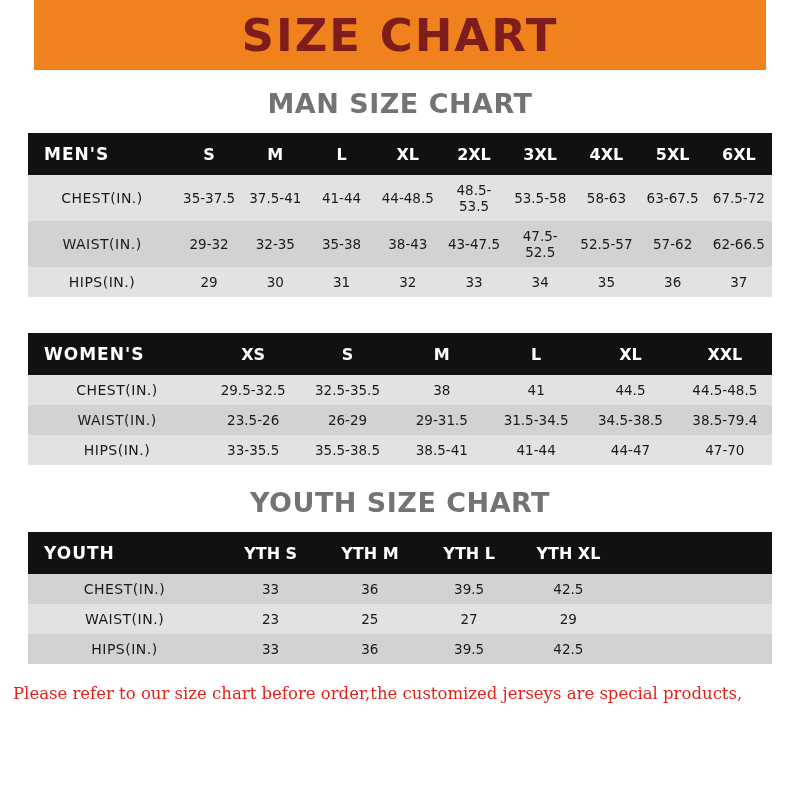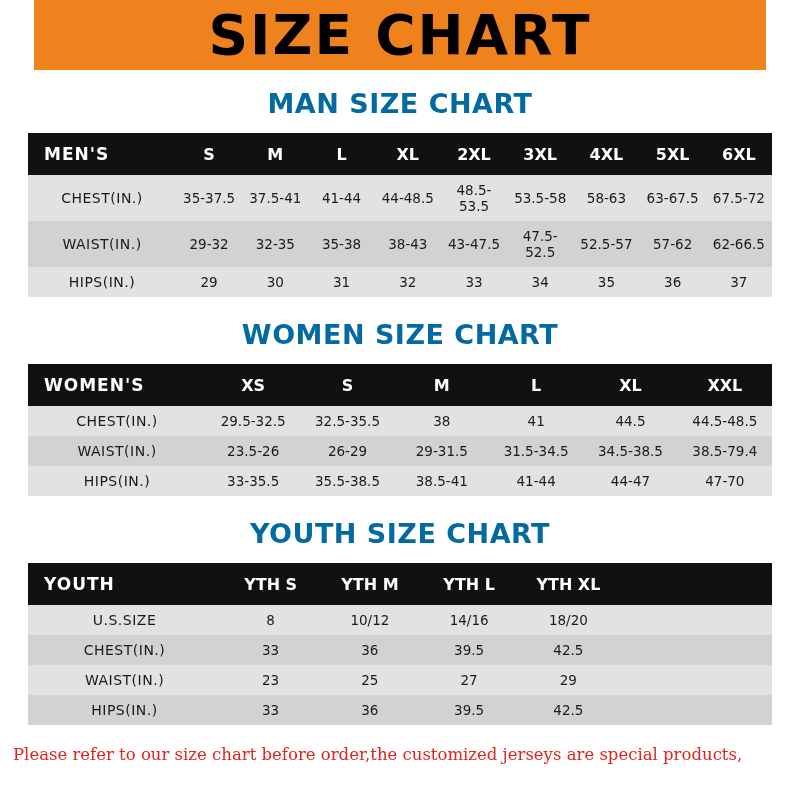--- a/index.html
+++ b/index.html
@@ -36,32 +36,32 @@
     width: 34px;
     background: #ffffff;
   }
   .header-banner .side-white.left { left: 0; }
   .header-banner .side-white.right { right: 0; }
   .header-title {
     position: relative;
     z-index: 2;
     font-family: "DejaVu Sans", sans-serif;
     font-weight: bold;
-    font-size: 55px;
+    font-size: 45px;
     letter-spacing: 2px;
-    color: #000000;
+    color: #7f1d1d;
     text-align: right;
   }
   
   .section-title {
     text-align: center;
     font-family: "DejaVu Sans", sans-serif;
     font-weight: bold;
     font-size: 27px;
-    color: #0369a1;
+    color: #737373;
     letter-spacing: 0.5px;
   }
   .section {
     padding: 0 28px;
   }
   
   table.size-table {
     width: 100%;
     border-collapse: collapse;
     table-layout: fixed;
@@ -176,21 +176,20 @@
           <td>36</td>
           <td>37</td>
         </tr>
       </tbody>
     </table>
   </div>
 
   <div class="spacer-22"></div>
 
   <div class="section">
-    <div class="section-title">WOMEN SIZE CHART</div>
     <div class="spacer-14"></div>
     <table class="size-table">
       <thead>
         <tr>
           <th class="first-col" style="width:160px">WOMEN'S</th>
           <th>XS</th>
           <th>S</th>
           <th>M</th>
           <th>L</th>
           <th>XL</th>
@@ -239,28 +238,20 @@
         <tr>
           <th class="first-col" style="width:175px">YOUTH</th>
           <th>YTH S</th>
           <th>YTH M</th>
           <th>YTH L</th>
           <th>YTH XL</th>
           <th style="width:150px"></th>
         </tr>
       </thead>
       <tbody>
-        <tr class="odd">
-          <td class="first-col">U.S.SIZE</td>
-          <td>8</td>
-          <td>10/12</td>
-          <td>14/16</td>
-          <td>18/20</td>
-          <td></td>
-        </tr>
         <tr class="even">
           <td class="first-col">CHEST(IN.)</td>
           <td>33</td>
           <td>36</td>
           <td>39.5</td>
           <td>42.5</td>
           <td></td>
         </tr>
         <tr class="odd">
           <td class="first-col">WAIST(IN.)</td>

